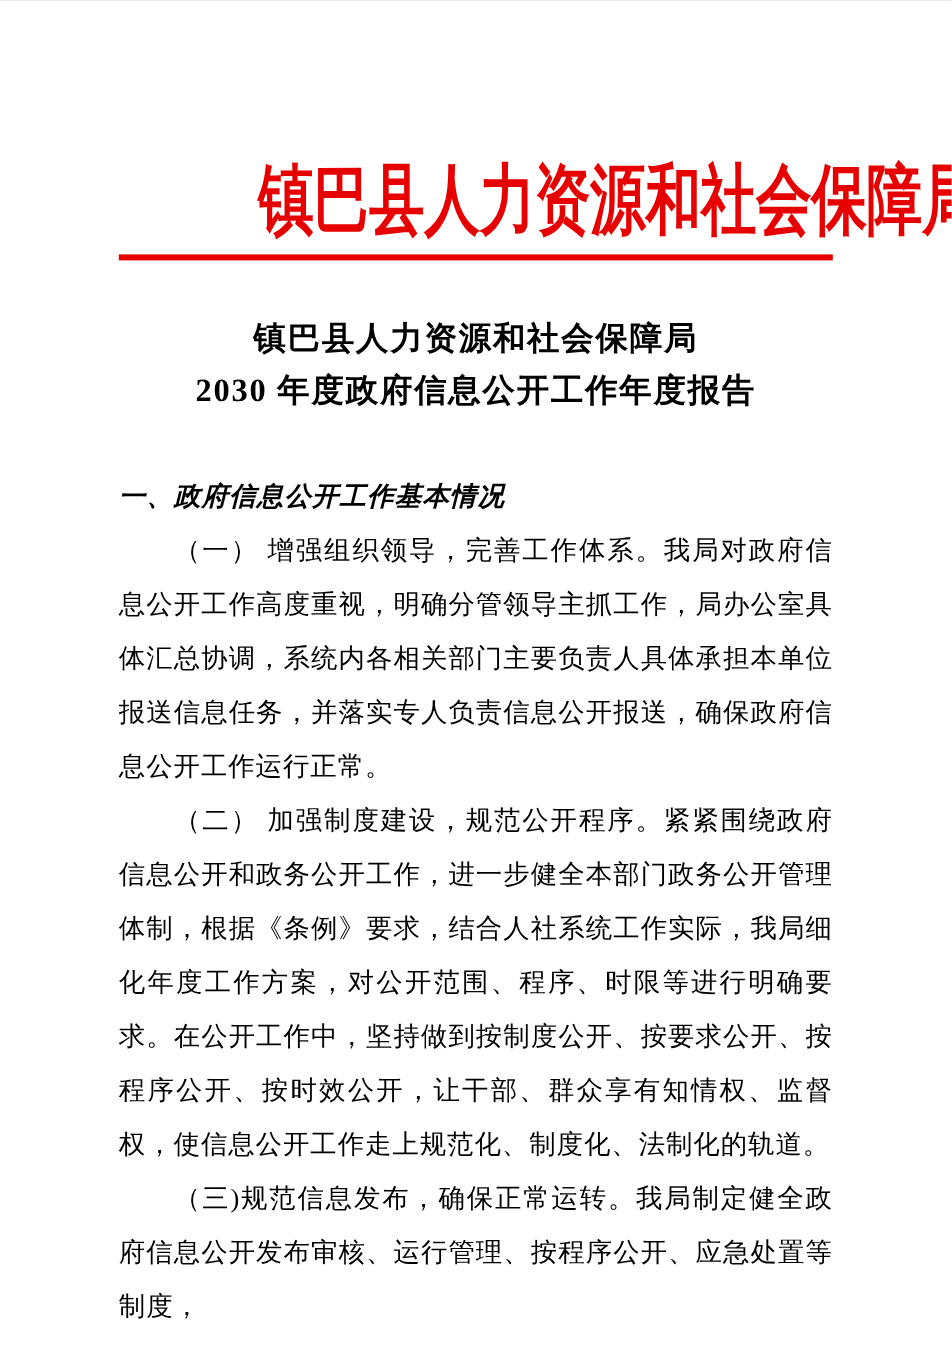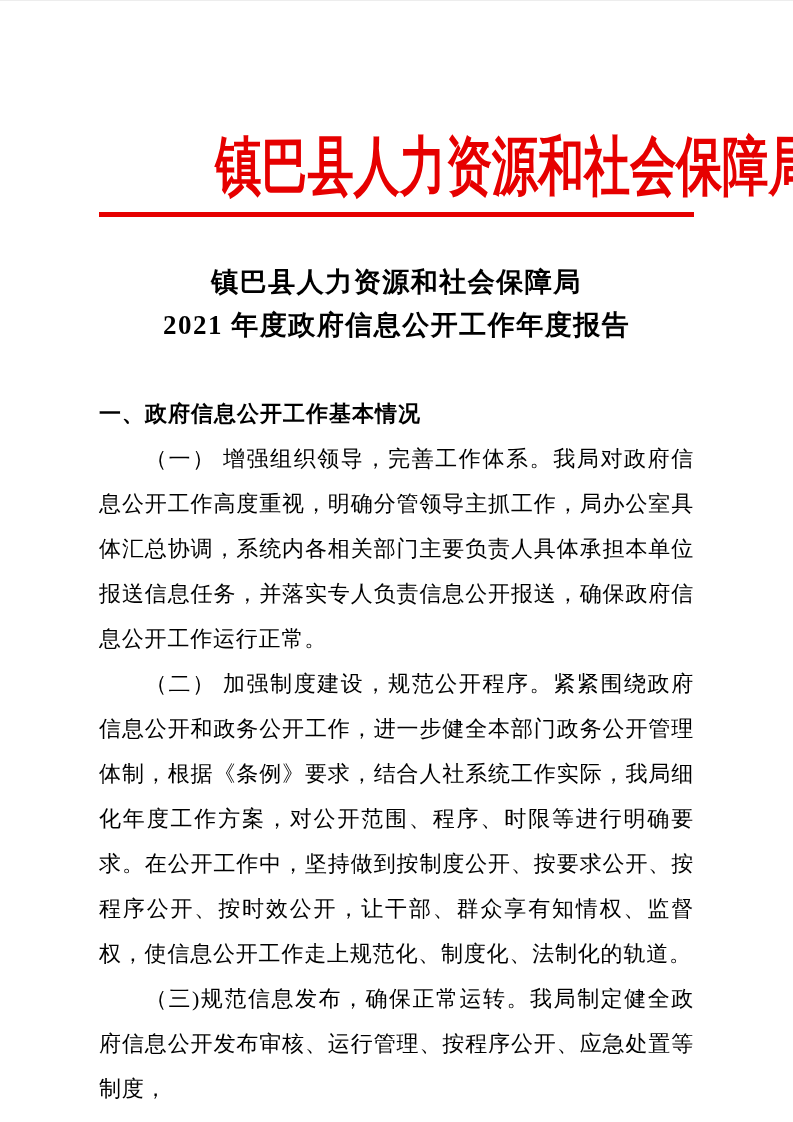--- a/index.html
+++ b/index.html
@@ -53,20 +53,21 @@
     font-family: "Liberation Serif", "DejaVu Serif", serif;
   }
   
   .section-heading {
     margin-top: 44px;
     font-family: "Liberation Sans", "DejaVu Sans", sans-serif;
     font-weight: 700;
     font-size: 22px;
     line-height: 45px;
     letter-spacing: 1px;
+    font-style: italic;
   }
   
   .body-paragraph {
     margin: 0;
     font-size: 22px;
     line-height: 45px;
     letter-spacing: 0.8px;
     text-align: justify;
     text-indent: 46px;
     font-family: "Liberation Serif", "DejaVu Serif", serif;
@@ -78,21 +79,21 @@
 <div class="page">
 
   <div class="masthead">
     <span class="masthead-text">镇巴县人力资源和社会保障局</span>
   </div>
 
   <div class="masthead-rule"></div>
 
   <div class="doc-title">
     <div>镇巴县人力资源和社会保障局</div>
-    <div>2021 年度政府信息公开工作年度报告</div>
+    <div>2030 年度政府信息公开工作年度报告</div>
   </div>
 
   <div class="section-heading">一、政府信息公开工作基本情况</div>
 
   <p class="body-paragraph">（一） 增强组织领导，完善工作体系。我局对政府信息公开工作高度重视，明确分管领导主抓工作，局办公室具体汇总协调，系统内各相关部门主要负责人具体承担本单位报送信息任务，并落实专人负责信息公开报送，确保政府信息公开工作运行正常。</p>
 
   <p class="body-paragraph">（二） 加强制度建设，规范公开程序。紧紧围绕政府信息公开和政务公开工作，进一步健全本部门政务公开管理体制，根据《条例》要求，结合人社系统工作实际，我局细化年度工作方案，对公开范围、程序、时限等进行明确要求。在公开工作中，坚持做到按制度公开、按要求公开、按程序公开、按时效公开，让干部、群众享有知情权、监督权，使信息公开工作走上规范化、制度化、法制化的轨道。</p>
 
   <p class="body-paragraph">（三)规范信息发布，确保正常运转。我局制定健全政府信息公开发布审核、运行管理、按程序公开、应急处置等制度，</p>
 

